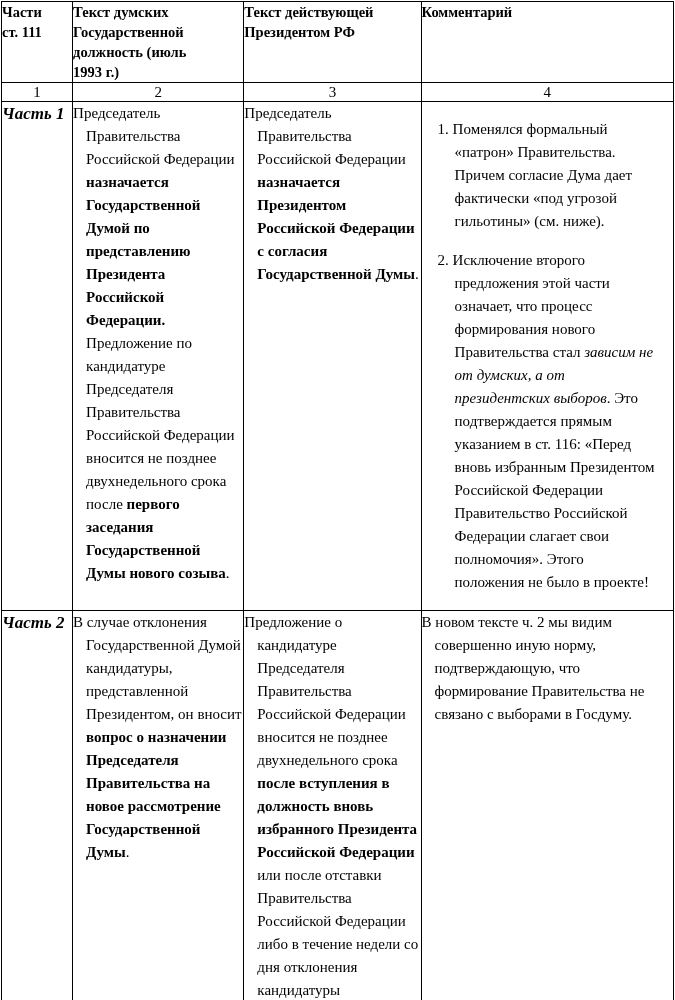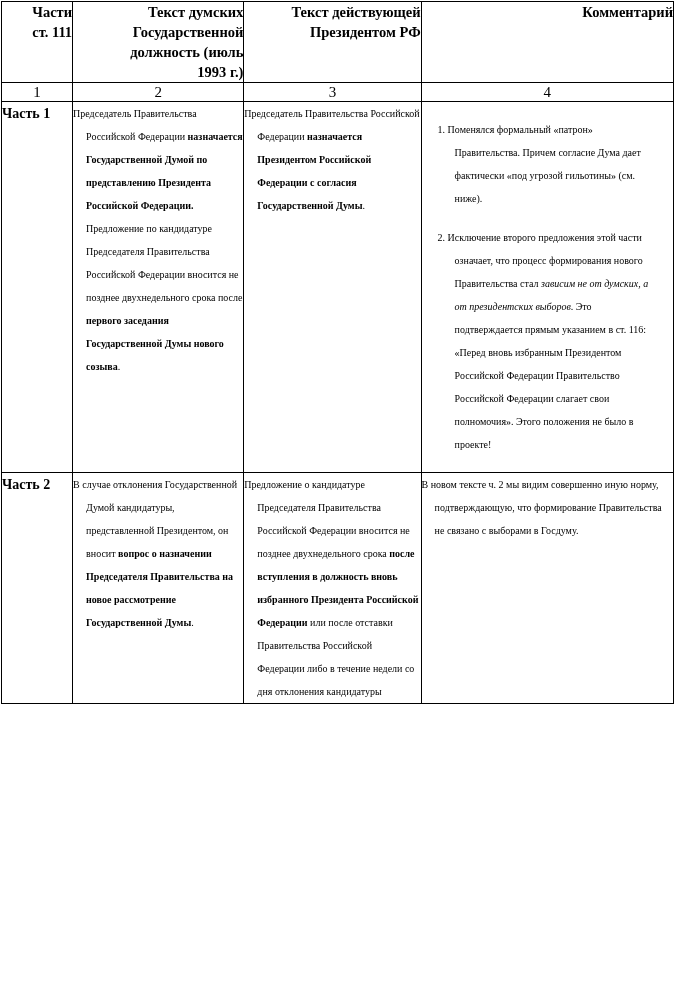--- a/index.html
+++ b/index.html
@@ -22,46 +22,47 @@
     padding:0;
   }
   
   col.c1{width:71px;}
   col.c2{width:171px;}
   col.c3{width:177px;}
   col.c4{width:252px;}
 
   
   .hdr-cell{
-    text-align:right;
+    text-align:left;
     vertical-align:middle;
     font-weight:bold;
     font-size:14.5px;
     line-height:20px;
     padding:5px 4px 6px 4px;
     height:64px;
   }
   
   .num-cell{
     text-align:center;
     font-size:15px;
     line-height:18px;
     padding:1px 2px 2px 2px;
   }
   
   .part-cell{
     font-weight:bold;
-    font-size:14px;
+    font-size:17px;
     line-height:23px;
     padding:3px 4px 4px 5px;
     text-align:left;
     white-space:nowrap;
+    font-style:italic;
   }
   .body-cell{
-    font-size:10px;
+    font-size:15px;
     line-height:23px;
     padding:3px 5px 6px 6px;
     text-align:left;
   }
   
   p.hang{
     margin:0;
     padding-left:13px;
     text-indent:-13px;
   }

